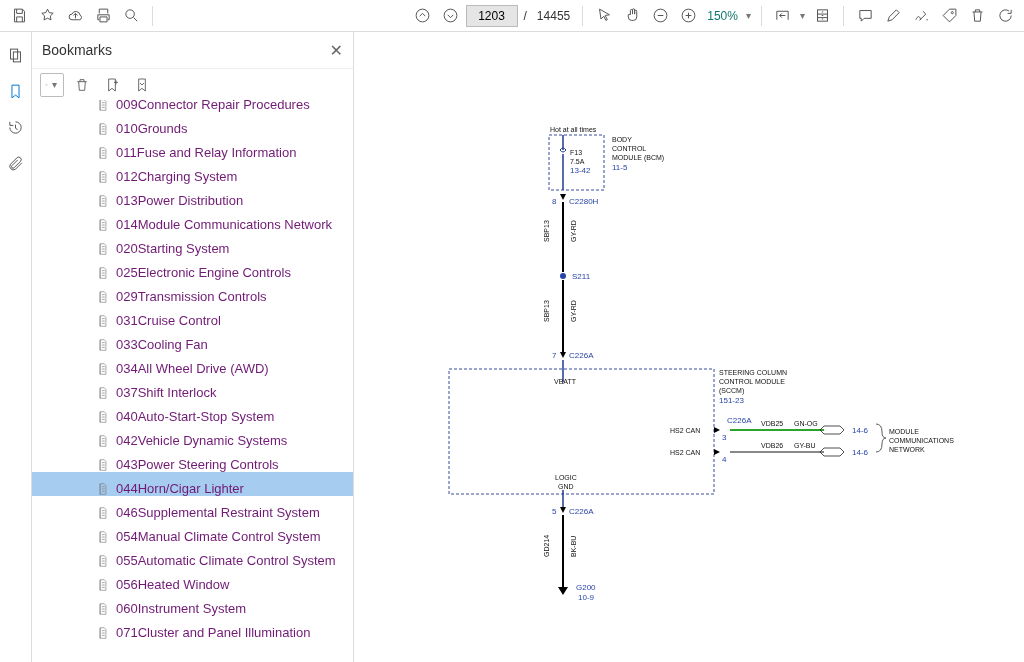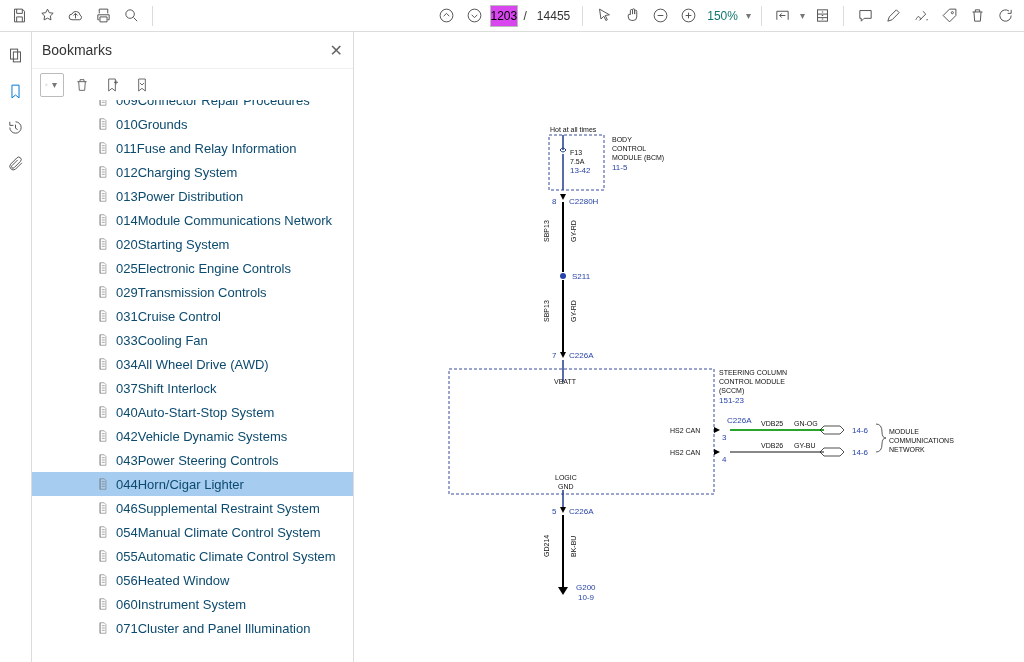--- a/index.html
+++ b/index.html
@@ -5,21 +5,21 @@
 * { margin:0; padding:0; box-sizing:border-box; font-family:"Segoe UI",Arial,sans-serif; }
 body { width:1024px; height:662px; background:#fff; overflow:hidden; position:relative; }
 
 
 .toolbar { height:32px; border-bottom:1px solid #dcdcdc; display:flex; align-items:center; padding:0 6px; gap:2px; }
 .tb-group { display:flex; align-items:center; gap:2px; }
 .tb-sep { width:1px; height:20px; background:#dcdcdc; margin:0 6px; }
 .tb-spacer { flex:1; }
 .tb-btn { width:26px; height:26px; display:flex; align-items:center; justify-content:center; color:#555; border-radius:2px; cursor:pointer; }
 .tb-btn svg { width:17px; height:17px; stroke:#555; fill:none; stroke-width:1.4; }
-.page-input { width:28px; height:22px; font-size:12px; text-align:center; border:1px solid #bbb; background:#d946ef; }
+.page-input { width:52px; height:22px; font-size:12px; text-align:center; border:1px solid #bbb; background:#e5e5e5; }
 .page-total { font-size:12px; color:#333; padding:0 4px; }
 .zoom-label { font-size:12px; color:#0f766e; padding:0 4px; }
 .dd { font-size:10px; color:#777; padding:0 2px; }
 
 
 .main { display:flex; height:630px; }
 .icon-strip { width:32px; border-right:1px solid #dcdcdc; display:flex; flex-direction:column; align-items:center; padding-top:12px; gap:14px; }
 .icon-strip .strip-btn { width:22px; height:22px; display:flex; align-items:center; justify-content:center; cursor:pointer; }
 .icon-strip svg { width:17px; height:17px; stroke:#555; fill:none; stroke-width:1.4; }
 .icon-strip .active svg { stroke:#0078d4; }
@@ -29,21 +29,21 @@
 .panel-head .close { cursor:pointer; font-size:16px; color:#666; }
 .panel-tools { height:32px; display:flex; align-items:center; gap:6px; padding:0 8px; border-top:1px solid #eee; }
 .panel-tools .pt-btn { width:24px; height:24px; display:flex; align-items:center; justify-content:center; cursor:pointer; }
 .panel-tools svg { width:16px; height:16px; stroke:#555; fill:none; stroke-width:1.3; }
 .pt-dd { border:1px solid #bbb; border-radius:2px; padding:2px 4px; display:flex; align-items:center; gap:2px; }
 
 .bm-list { flex:1; overflow-y:auto; position:relative; }
 .bm-list::-webkit-scrollbar { width:14px; }
 .bm-list::-webkit-scrollbar-track { background:#f0f0f0; }
 .bm-list::-webkit-scrollbar-thumb { background:#c4c4c4; border-radius:2px; }
-.bm-item { display:flex; align-items:center; height:24px; padding-left:64px; font-size:13px; color:#0c4a6e; cursor:pointer; white-space:nowrap; }
+.bm-item { display:flex; align-items:flex-end; height:24px; padding-left:64px; font-size:13px; color:#701a75; cursor:pointer; white-space:nowrap; }
 .bm-item.sel { background:#a6ccf0; }
 .bm-icon { width:14px; height:14px; margin-right:6px; flex-shrink:0; }
 .bm-icon svg { width:14px; height:14px; stroke:#777; fill:none; stroke-width:1.1; }
 
 .doc-area { flex:1; position:relative; background:#fff; overflow:hidden; }
 
 
 .diagram { position:absolute; inset:0; font-family:Arial,sans-serif; }
 .wire-black { stroke:#000; stroke-width:2; }
 .wire-blue  { stroke:#203a8f; stroke-width:1.5; }

